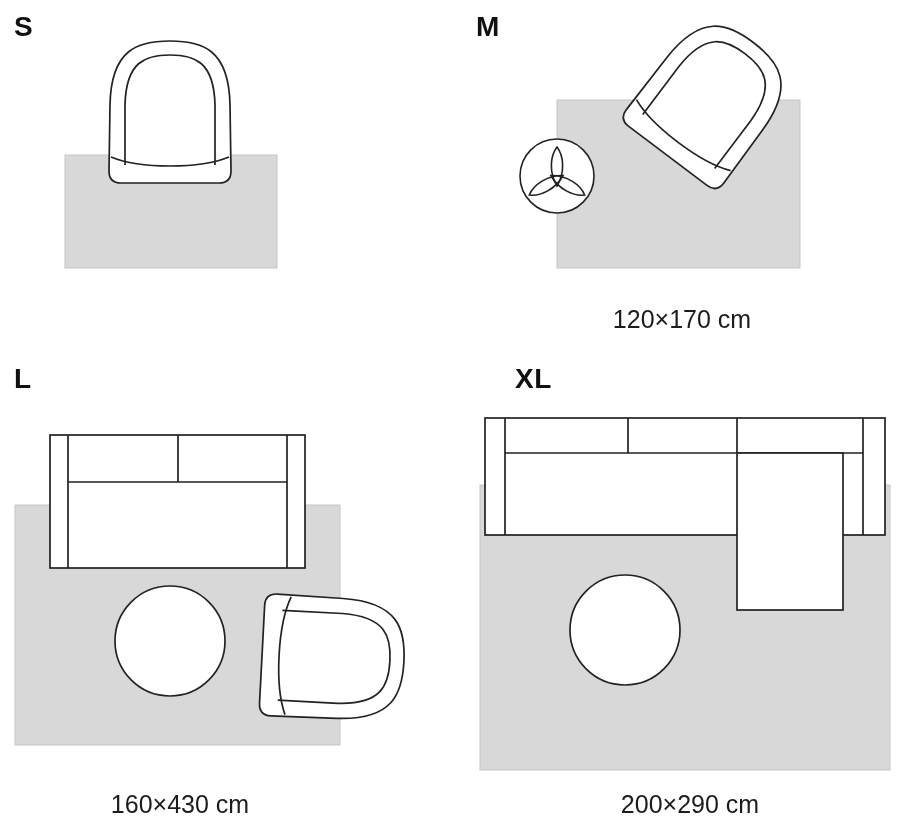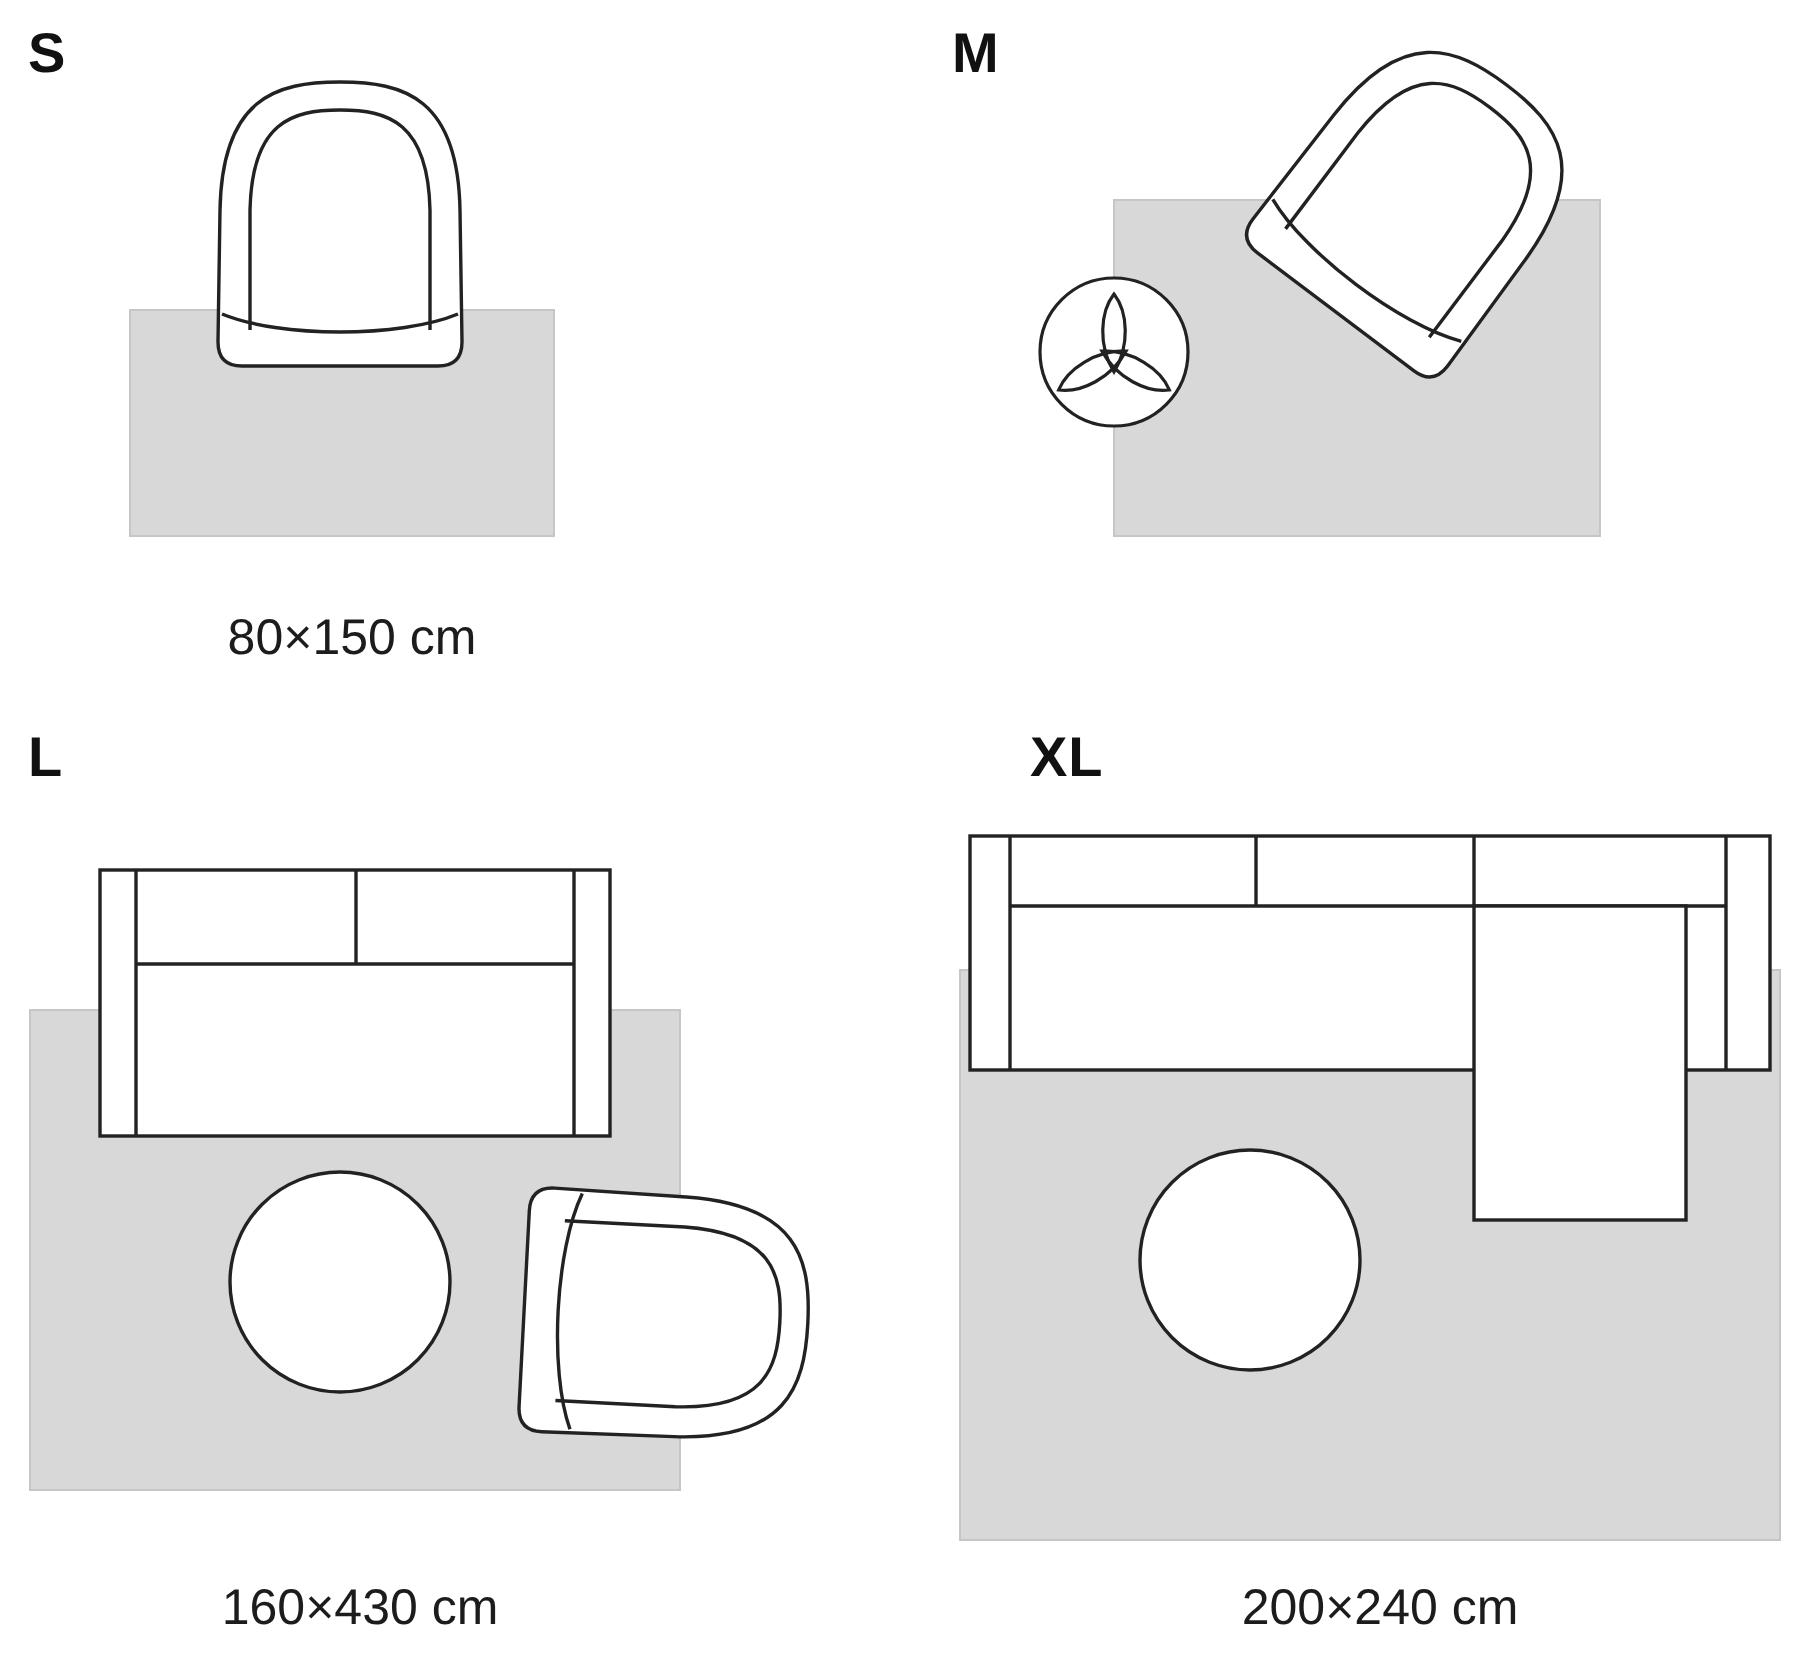--- a/index.html
+++ b/index.html
@@ -99,17 +99,17 @@
       </g>
       <circle cx="625" cy="630" r="55" fill="#ffffff" stroke="#222222" stroke-width="1.7"></circle>
     </g>
   </svg>
 
   <span class="size-label" style="left:14px; top:12px;">S</span>
   <span class="size-label" style="left:476px; top:12px;">M</span>
   <span class="size-label" style="left:14px; top:364px;">L</span>
   <span class="size-label" style="left:476px; top:364px;margin-left:39px;">XL</span>
 
-  <span class="caption" style="left:176px; top:306px;">80×150 cm</span>
+  <span class="caption" style="left:682px; top:306px;">120×170 cm</span>
   <span class="caption" style="left:180px; top:791px;">160×430 cm</span>
-  <span class="caption" style="left:690px; top:791px;">200×240 cm</span>
+  <span class="caption" style="left:690px; top:791px;">200×290 cm</span>
 
 </div>
 
 </body></html>

